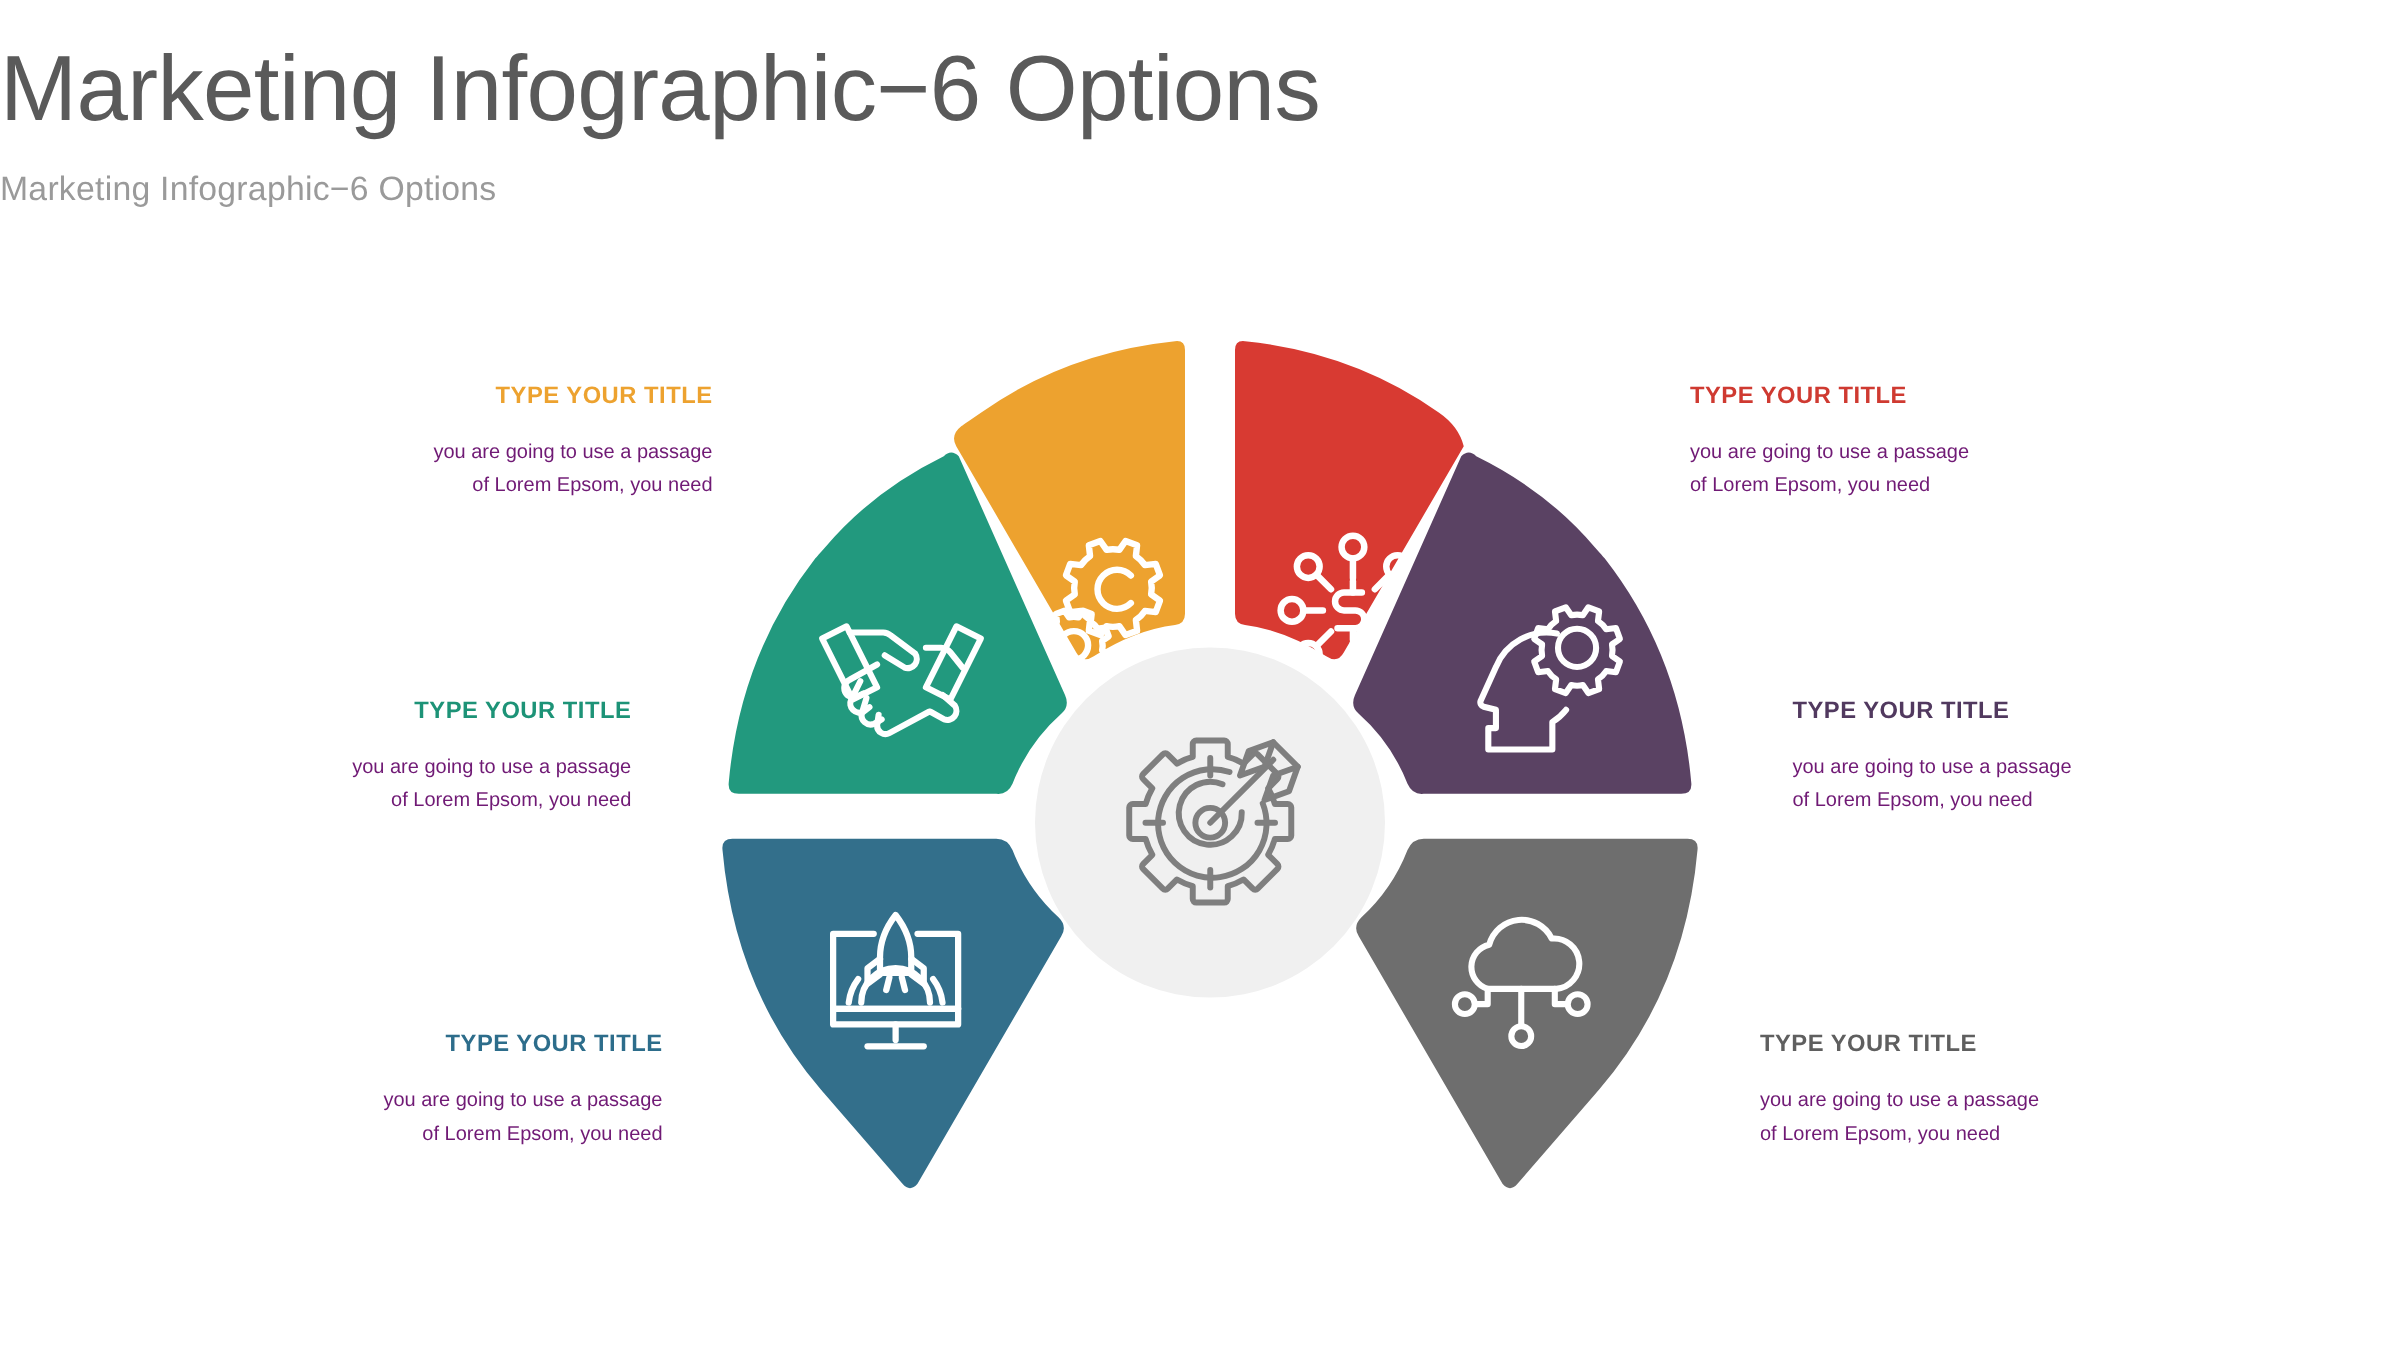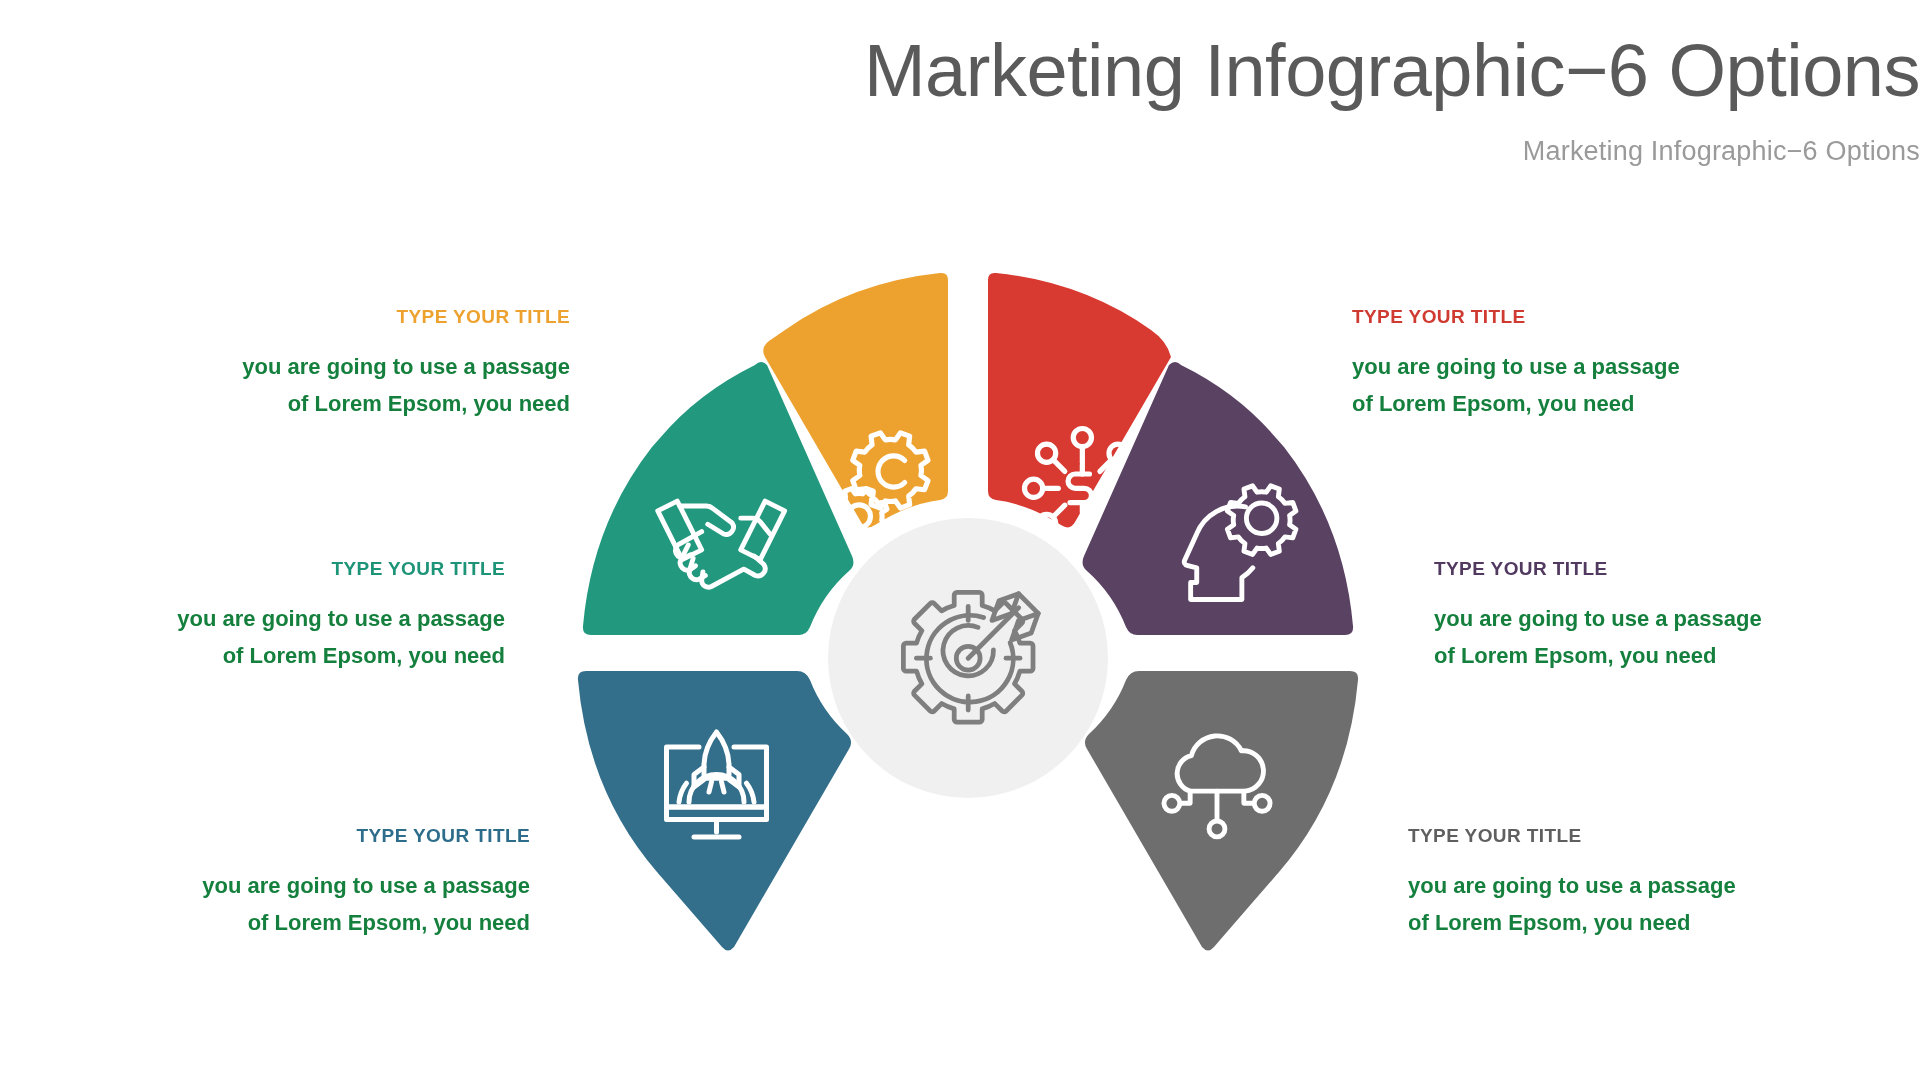--- a/index.html
+++ b/index.html
@@ -16,21 +16,21 @@
     height: 1080px;
     background: #ffffff;
   }
 
   
   .header {
     position: absolute;
     top: 32px;
     left: 0;
     width: 1920px;
-    text-align: right;
+    text-align: left;
   }
   .main-title {
     font-size: 74px;
     font-weight: 400;
     color: #5a5a5a;
     letter-spacing: -0.5px;
     line-height: 1.05;
     white-space: nowrap;
   }
   .sub-title {
@@ -57,23 +57,23 @@
     width: 430px;
   }
   .panel .p-title {
     font-size: 19px;
     font-weight: 700;
     letter-spacing: 0.4px;
     line-height: 1.2;
     margin-bottom: 20px;
   }
   .panel .p-line {
-    font-size: 22px;
-    font-weight: 700;
-    color: #15803d;
+    font-size: 16px;
+    font-weight: 400;
+    color: #701a75;
     line-height: 1.68;
     white-space: nowrap;
   }
   .panel.right { text-align: left; }
   .panel.left  { text-align: right; }
 
   
   #panel-1 { left: 140px; top: 306px; }
   #panel-2 { left: 75px;  top: 558px; }
   #panel-3 { left: 100px; top: 825px; }

